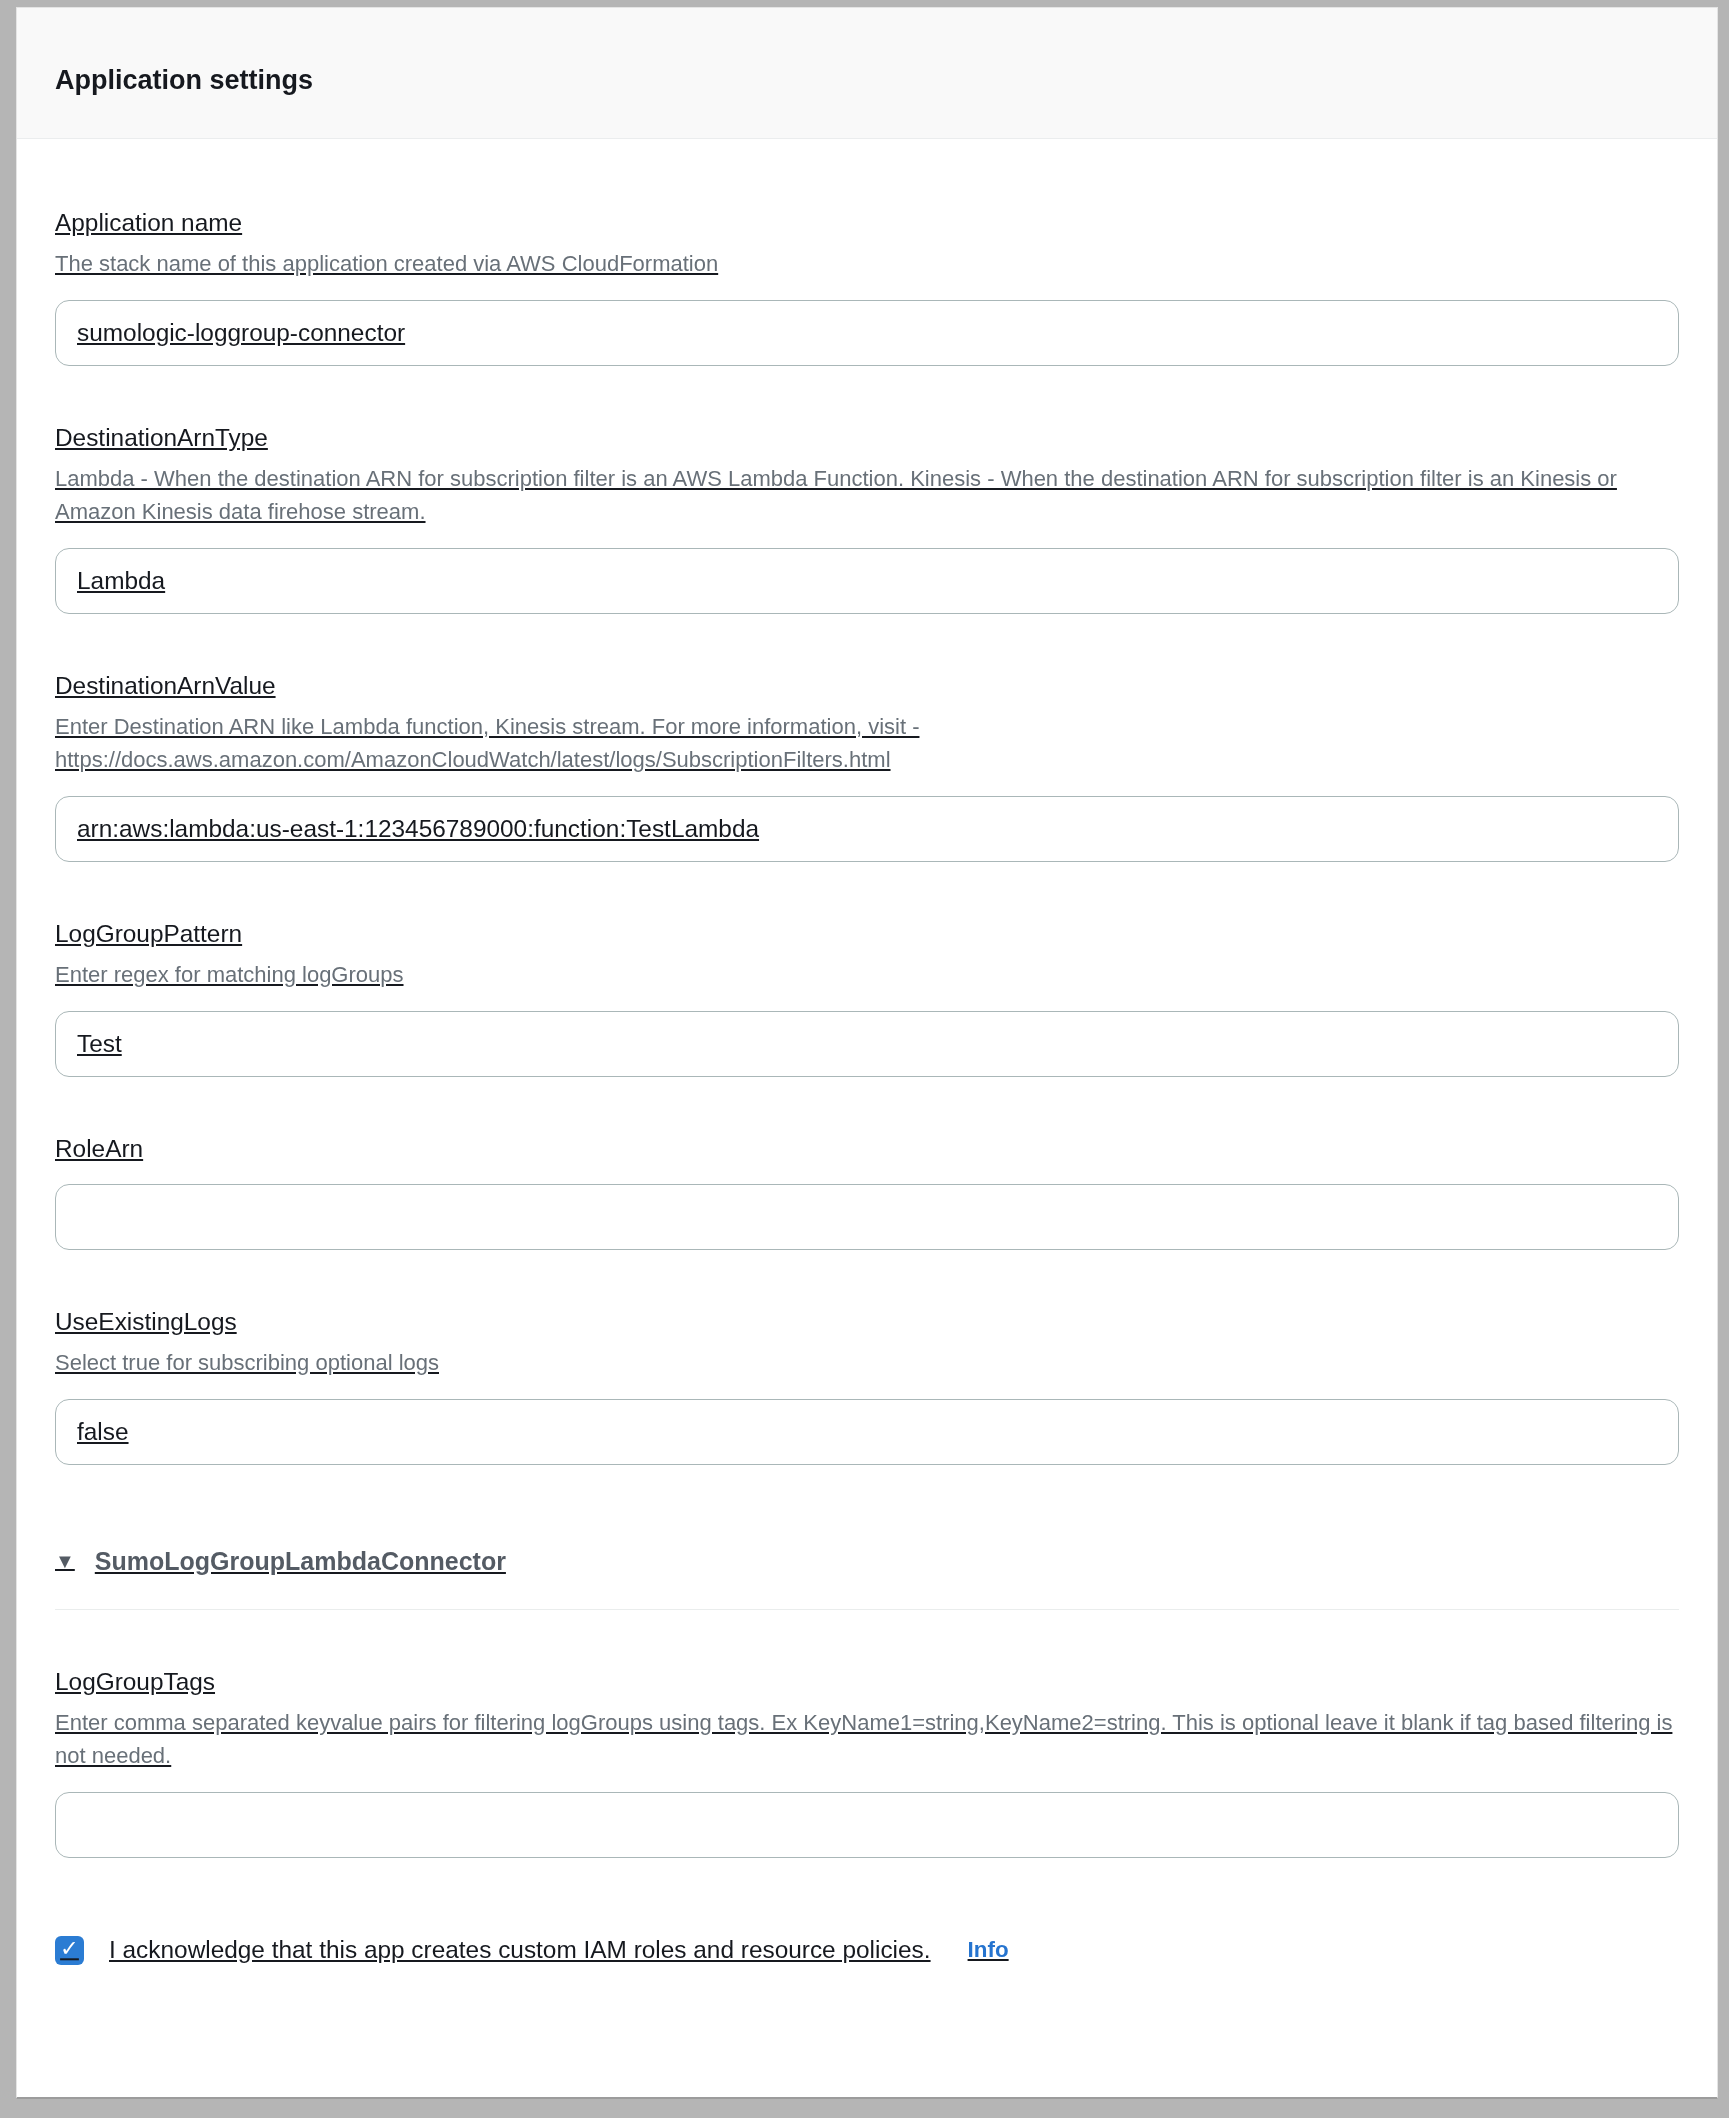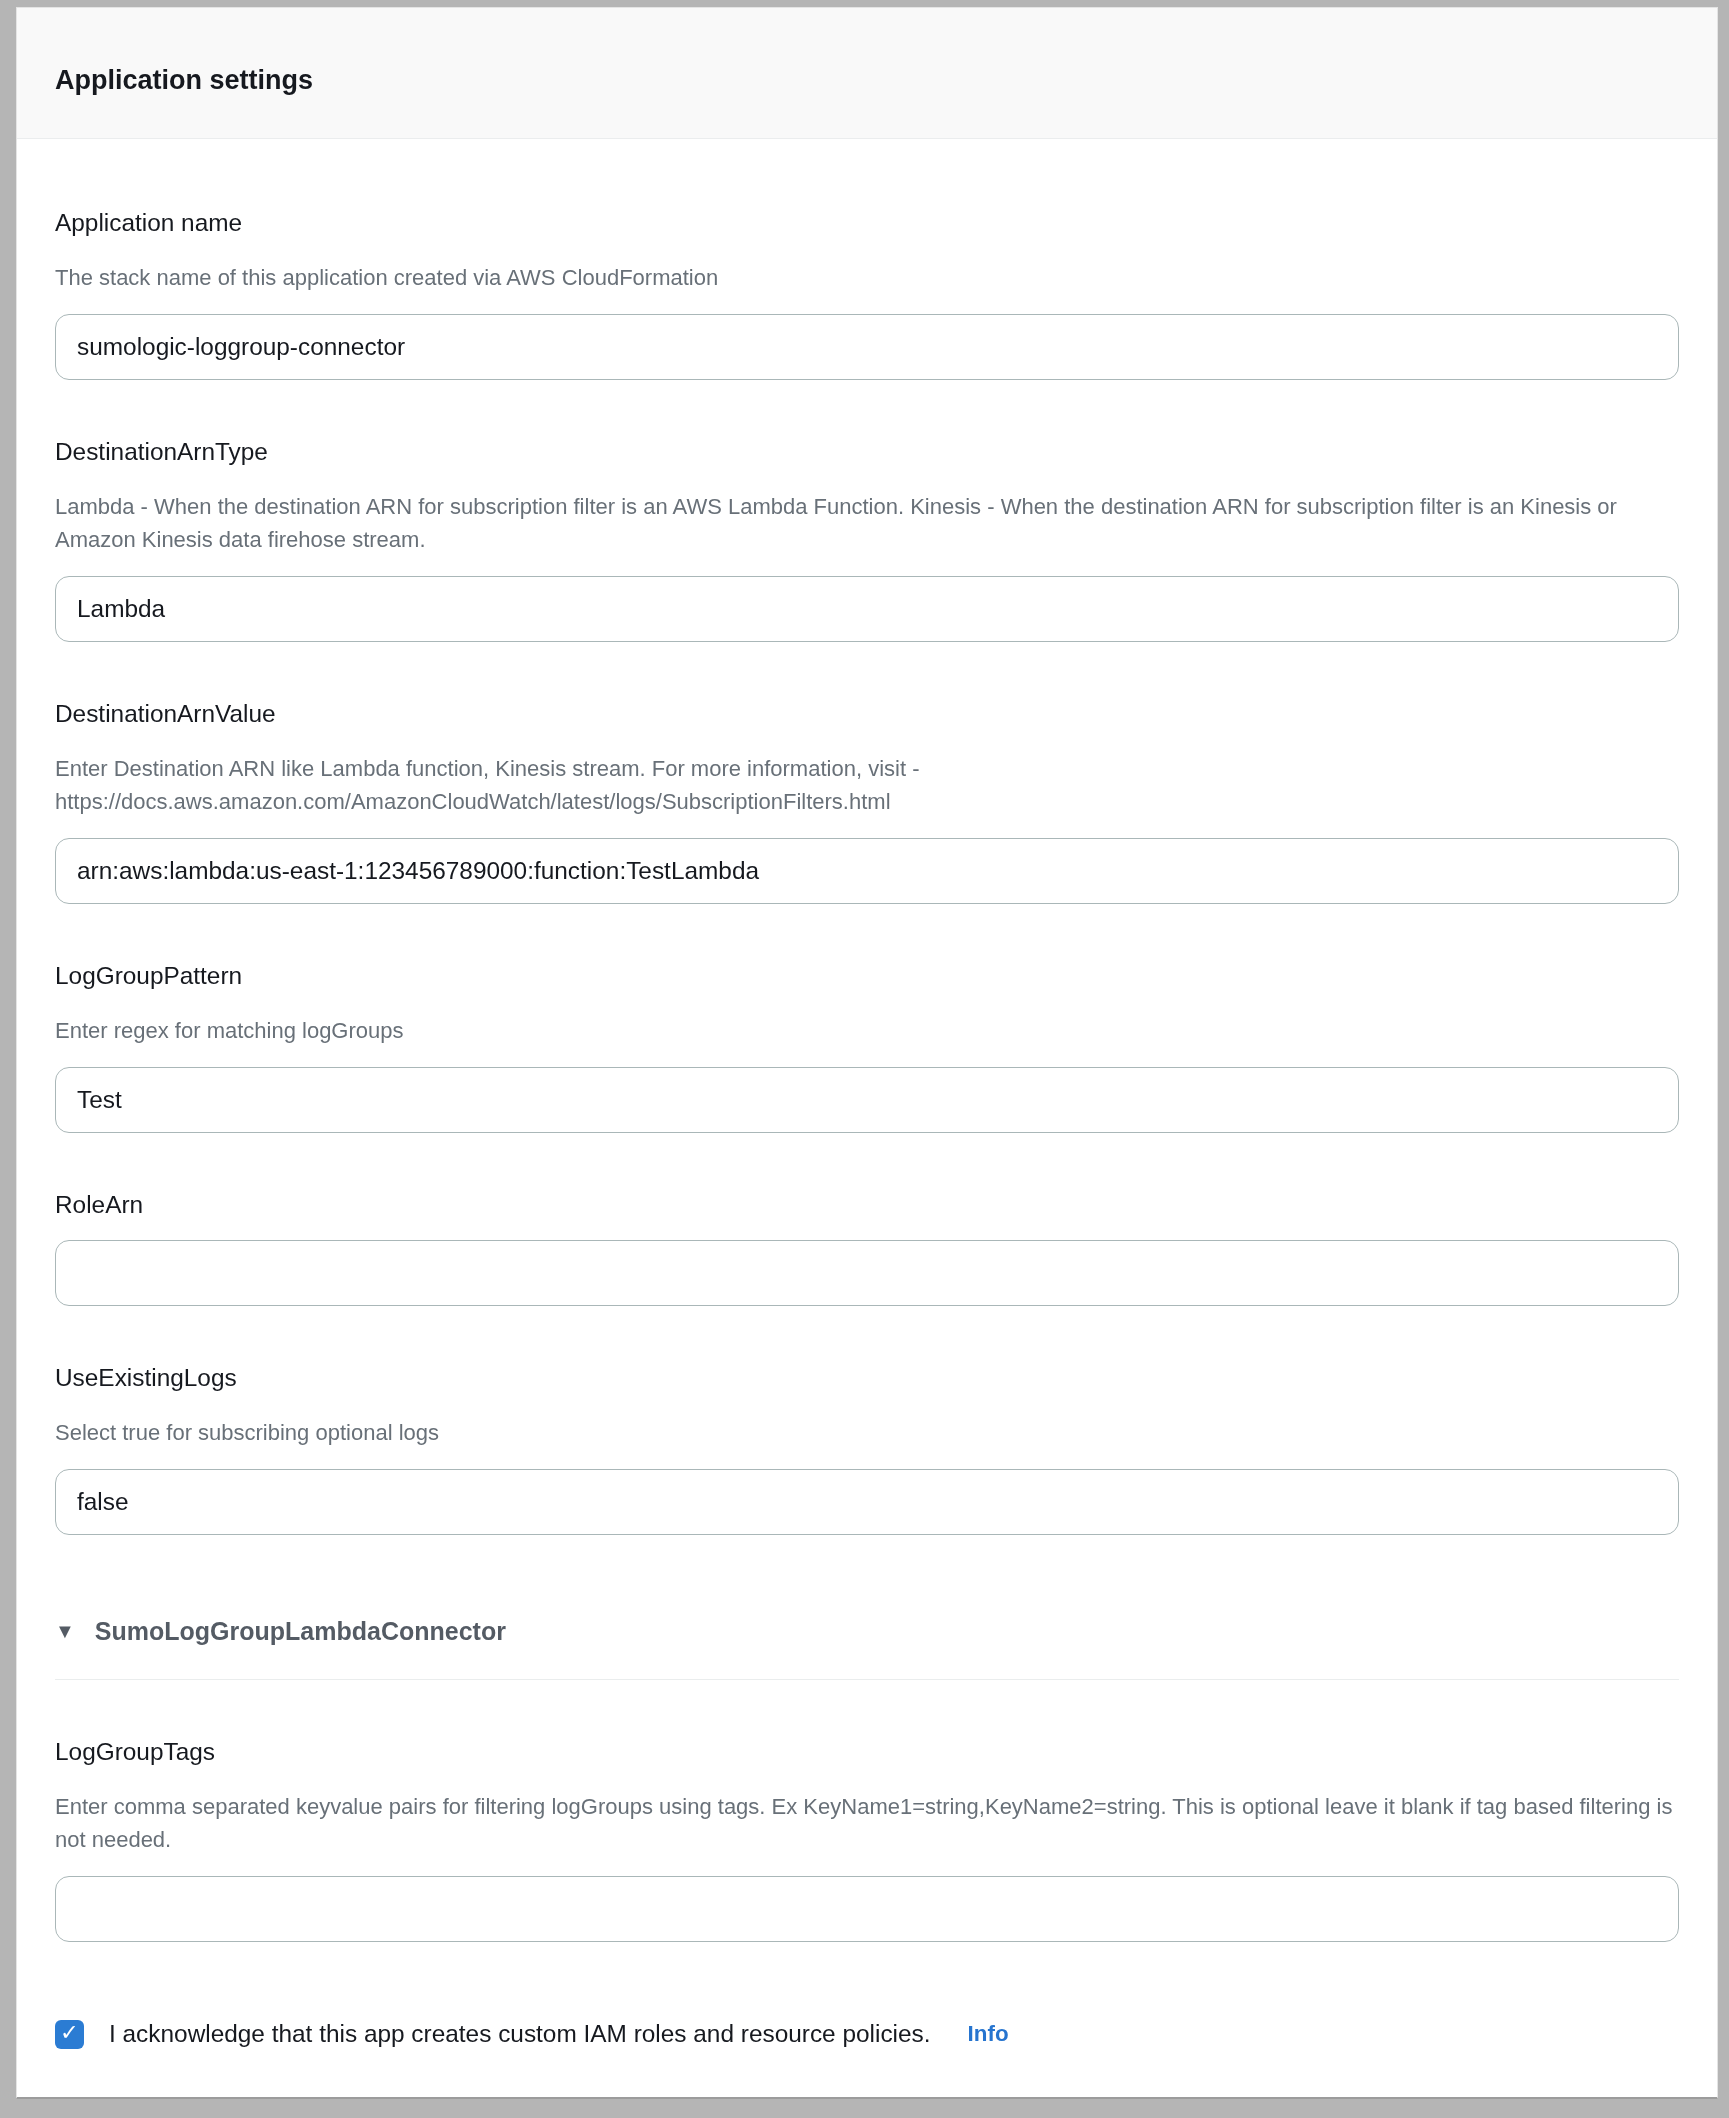--- a/index.html
+++ b/index.html
@@ -38,34 +38,35 @@
 
   .card-title {
     font-size: 27px;
     font-weight: 700;
     color: #16191f;
     line-height: 34px;
   }
 
   .card-body {
     padding: 0 38px 40px 38px;
+    text-decoration: underline;
   }
 
   .field { margin-top: 57px; }
   .field.first { margin-top: 69px; }
 
   .field-label {
     font-size: 24.4px;
     line-height: 30px;
     font-weight: 400;
     color: #16191f;
   }
 
   .field-desc {
-    margin-top: 23px;
+    margin-top: 9px;
     font-size: 22px;
     line-height: 33px;
     color: #687078;
     max-width: 1623px;
   }
 
   .text-input {
     display: block;
     margin-top: 20px;
     width: 100%;

